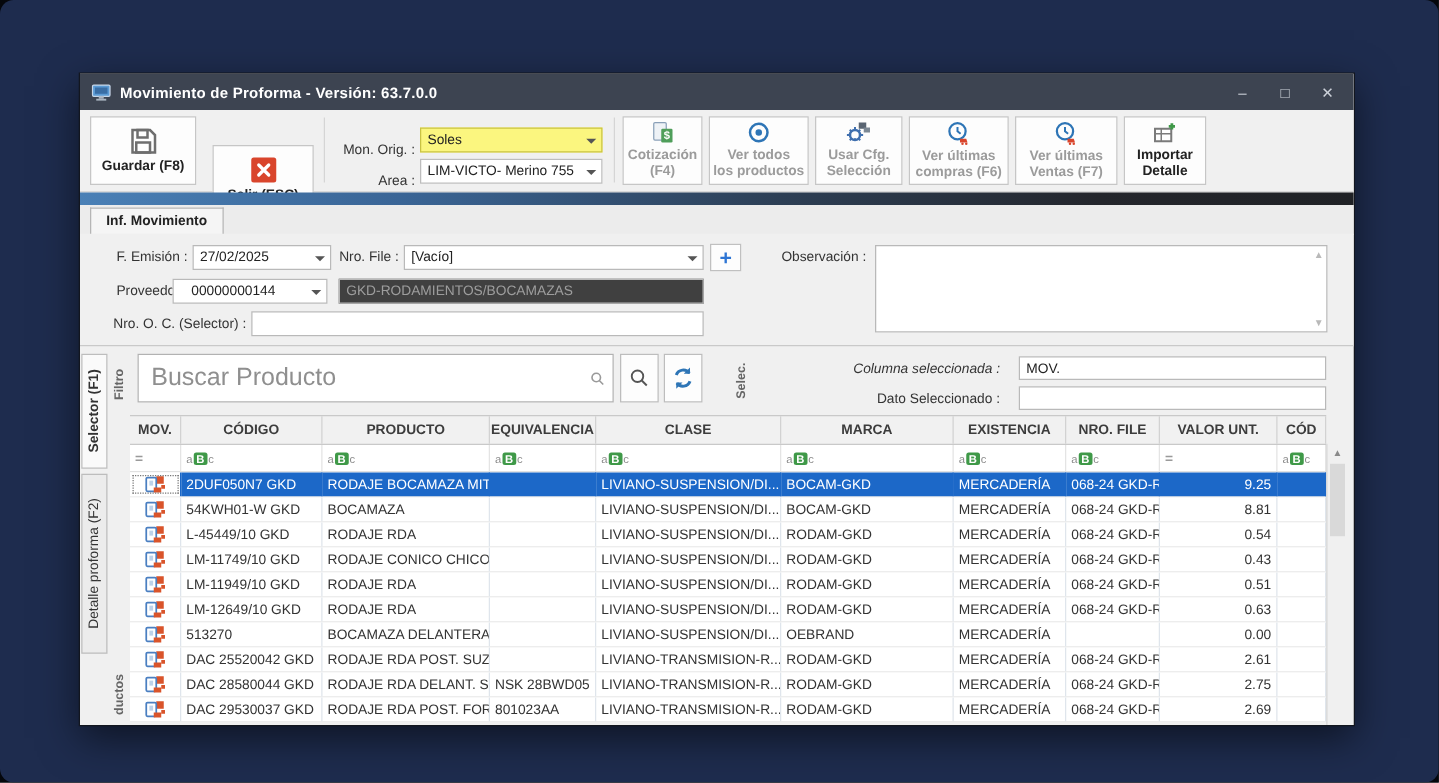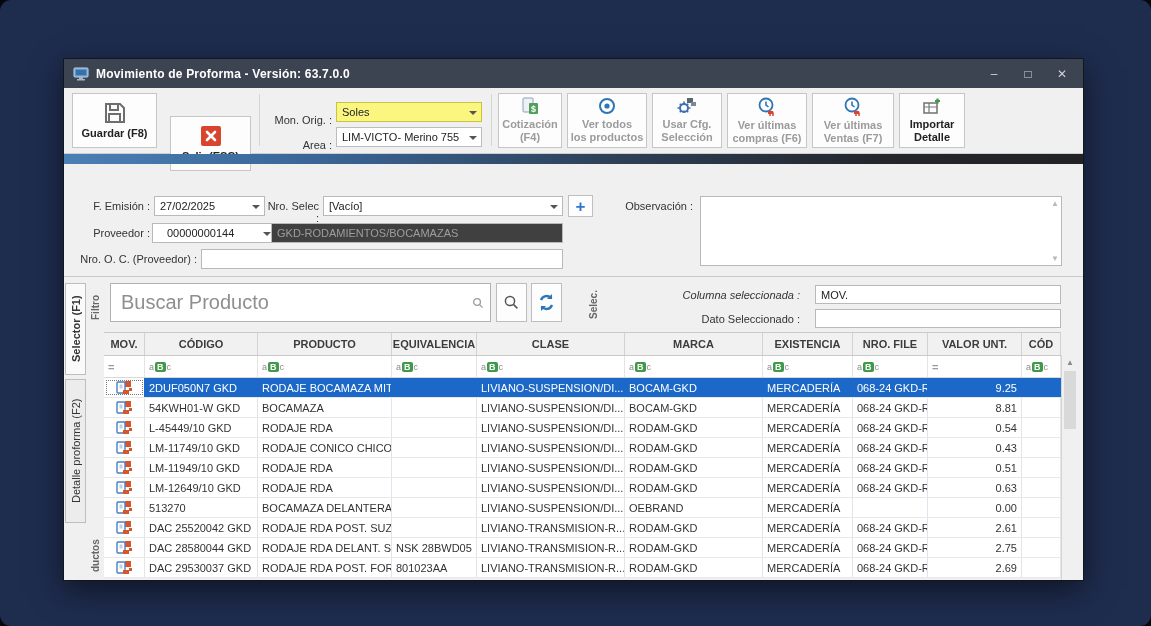--- a/index.html
+++ b/index.html
@@ -206,51 +206,54 @@
               <path d="M13 4h5M15.5 1.5v5" stroke="#3f9948" stroke-width="2.2"></path>
             </svg>
           </span>
         <span class="lab">Importar
 Detalle</span>
       </div>
     </div>
 
     <div class="gradbar"></div>
 
+    <div class="tabstrip">
+      <div class="tab-active">Inf. Movimiento</div>
+    </div>
 
     <div class="formpanel">
       <span class="flbl" style="left:6px;top:13px;width:80px;">F. Emisión :</span>
       <div class="fld" style="left:90px;top:9px;width:111px;">
         <span>27/02/2025</span>
         <span class="caret"></span>
       </div>
-      <span class="flbl" style="left:203px;top:13px;width:52px;">Nro. Selec :</span>
+      <span class="flbl" style="left:203px;top:13px;width:52px;">Nro. File :</span>
       <div class="fld" style="left:259px;top:9px;width:240px;">
         <span>[Vacío]</span>
         <span class="caret"></span>
       </div>
       <div class="plusbtn" style="left:504px;top:8px;">+</div>
 
       <span class="flbl" style="left:549px;top:13px;width:80px;">Observación :</span>
       <div class="obsbox" style="left:636px;top:9px;width:362px;height:70px;">
         <span class="obsarrow" style="top:2px;">▲</span>
         <span class="obsarrow" style="bottom:2px;">▼</span>
         <span></span>
       </div>
 
       <span class="flbl" style="left:6px;top:40px;width:80px;">Proveedor :</span>
-      <div class="fld" style="left:88px;top:36px;width:124px;padding-left:14px;">
+      <div class="fld" style="left:74px;top:36px;width:124px;padding-left:14px;">
         <span>00000000144</span>
         <span class="caret"></span>
       </div>
       <div class="fld plain ro" style="left:207px;top:36px;width:292px;">
         <span>GKD-RODAMIENTOS/BOCAMAZAS</span>
       </div>
 
-      <span class="flbl" style="left:2px;top:66px;width:131px;">Nro. O. C. (Proveedor) :</span>
+      <span class="flbl" style="left:2px;top:66px;width:131px;">Nro. O. C. (Selector) :</span>
       <div class="fld plain" style="left:137px;top:62px;width:362px;">
         <span></span>
       </div>
     </div>
 
     <div class="vtab active vtext" style="left:1px;top:224px;width:21px;height:92px;">Selector (F1)</div>
     <div class="vtab vtext" style="left:1px;top:320px;width:21px;height:144px;">Detalle proforma (F2)</div>
     <div class="vlabel vtext" style="left:24px;top:228px;width:15px;height:42px;">Filtro</div>
     <div class="vlabel vtext" style="left:24px;top:474px;width:15px;height:46px;overflow:hidden;">ductos</div>
 

